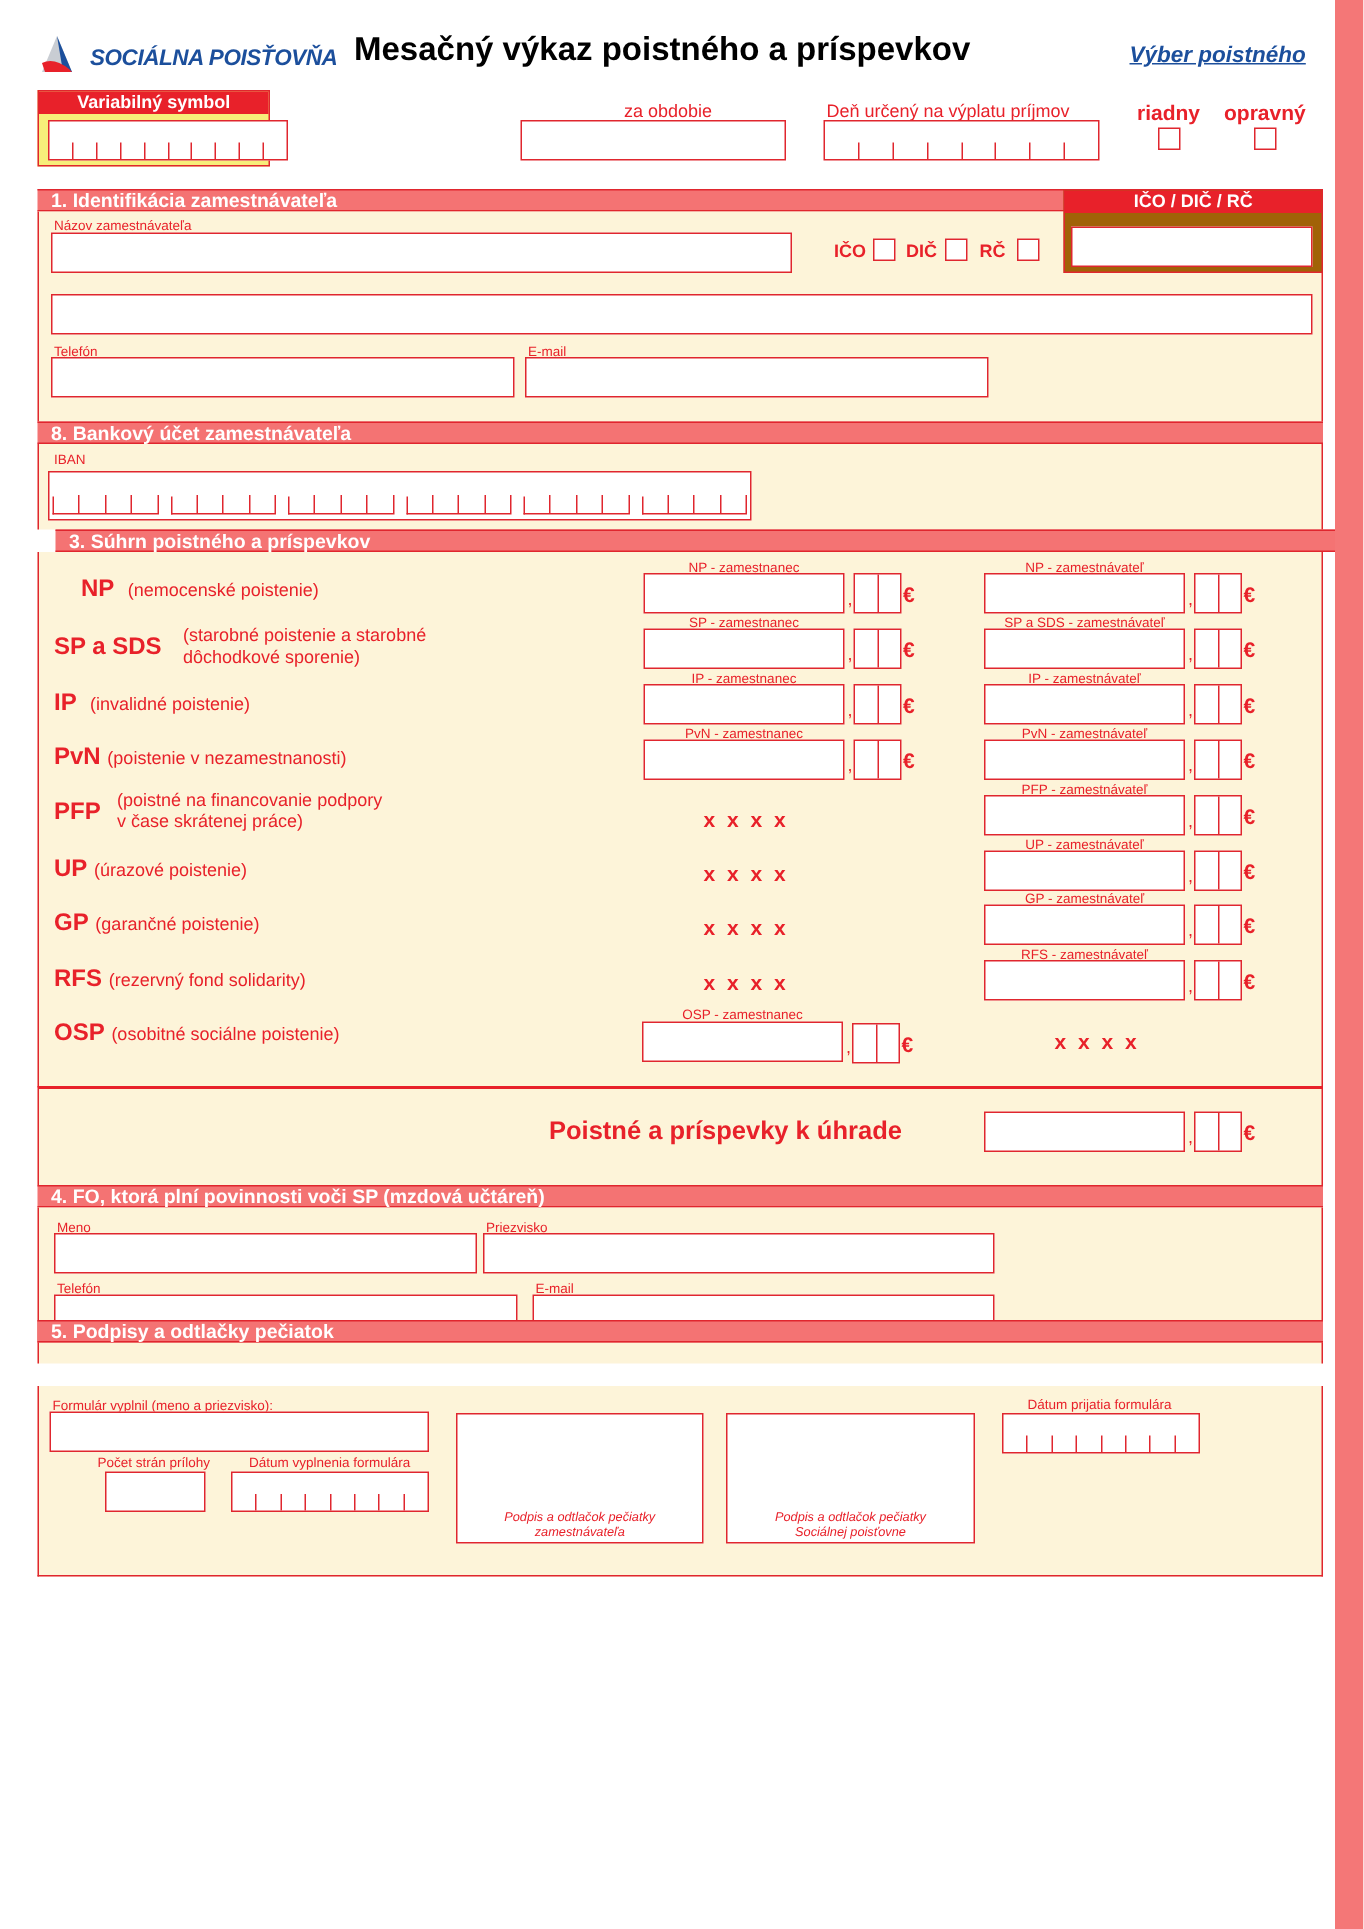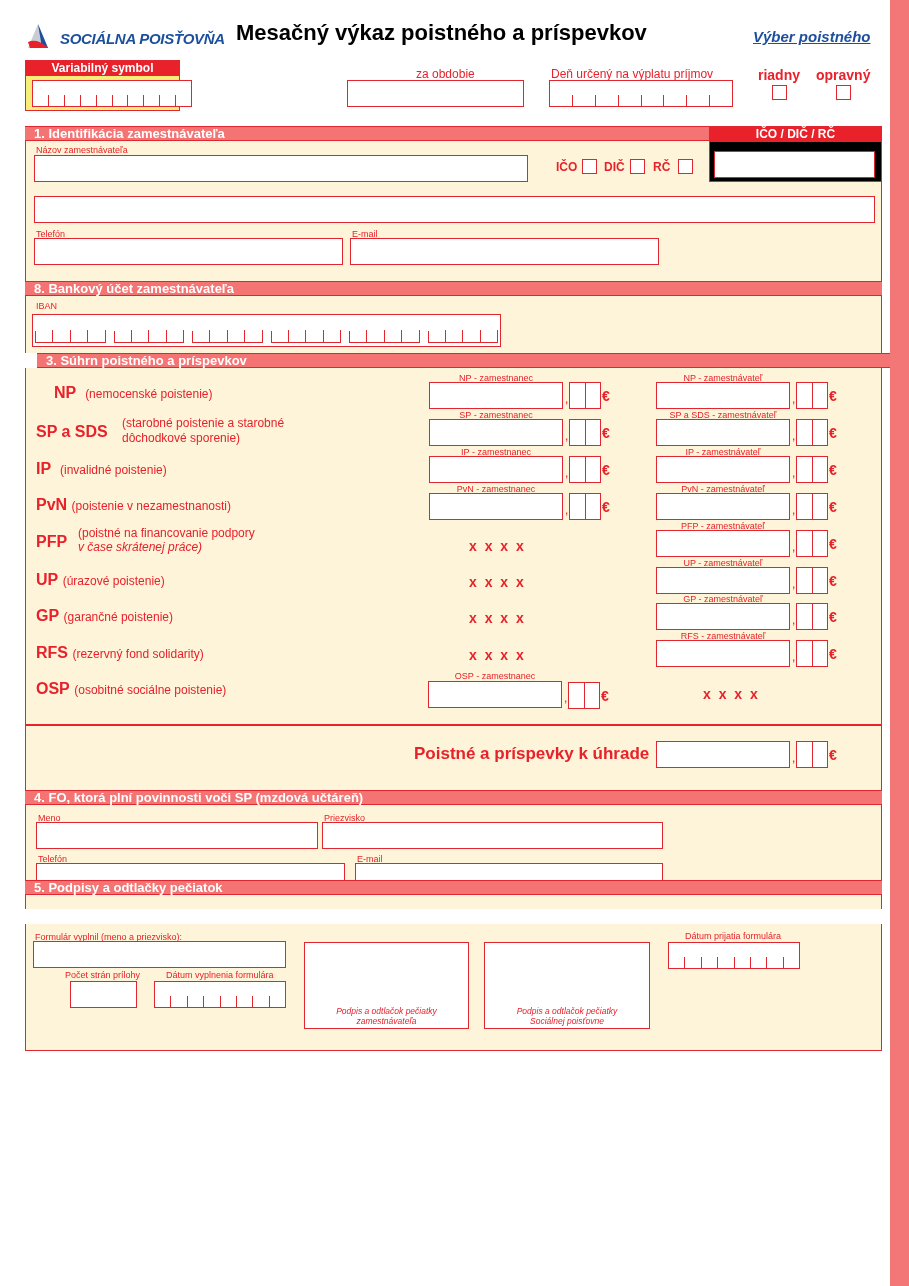--- a/index.html
+++ b/index.html
@@ -75,21 +75,21 @@
 </div>
 
 <div class="abs" style="left:758px;top:67px;font-size:14px;font-weight:bold;color:#e8212a;">riadny</div>
 <div class="chk" style="left:772px;top:85px;"></div>
 <div class="abs" style="left:816px;top:67px;font-size:14px;font-weight:bold;color:#e8212a;">opravný</div>
 <div class="chk" style="left:836px;top:85px;"></div>
 
 <div class="sec-head" style="top:126px;">1. Identifikácia zamestnávateľa</div>
 <div class="panel" style="top:141px;height:140px;"></div>
 
-<div class="abs" style="left:709px;top:126px;width:173px;height:56px;background:#000000;border:1px solid #e0262e;">
+<div class="abs" style="left:709px;top:126px;width:173px;height:56px;background:#a16207;border:1px solid #e0262e;">
   <div style="height:15px;background:#e8212a;color:#fff;font-weight:bold;font-size:12px;line-height:15px;text-align:center;">IČO / DIČ / RČ</div>
   <div class="box" style="left:4px;top:24px;width:161px;height:27px;"></div>
 </div>
 
 <div class="lbl-xs" style="left:36px;top:145px;">Názov zamestnávateľa</div>
 <div class="box" style="left:34px;top:155px;width:494px;height:27px;"></div>
 
 <span class="abs" style="left:556px;top:160px;font-size:12px;font-weight:bold;color:#e8212a;">IČO</span>
 <div class="chk" style="left:582px;top:159px;"></div>
 <span class="abs" style="left:604px;top:160px;font-size:12px;font-weight:bold;color:#e8212a;">DIČ</span>
@@ -167,21 +167,21 @@
 <div class="abs" style="left:36px;top:416px;white-space:nowrap;">
   <span class="abbr abs" style="left:0;top:7px;">SP a SDS</span>
   <span class="desc abs" style="left:86px;top:0;">(starobné poistenie a starobné</span>
   <span class="desc abs" style="left:86px;top:15px;">dôchodkové sporenie)</span>
 </div>
 <div class="abs" style="left:36px;top:460px;white-space:nowrap;"><span class="abbr">IP</span>&nbsp; <span class="desc">(invalidné poistenie)</span></div>
 <div class="abs" style="left:36px;top:496px;white-space:nowrap;"><span class="abbr">PvN</span> <span class="desc">(poistenie v nezamestnanosti)</span></div>
 <div class="abs" style="left:36px;top:526px;white-space:nowrap;">
   <span class="abbr abs" style="left:0;top:7px;">PFP</span>
   <span class="desc abs" style="left:42px;top:0;">(poistné na financovanie podpory</span>
-  <span class="desc abs" style="left:42px;top:14px;font-style:italic;">v čase skrátenej práce)</span>
+  <span class="desc abs" style="left:42px;top:14px;">v čase skrátenej práce)</span>
 </div>
 <div class="abs" style="left:36px;top:571px;white-space:nowrap;"><span class="abbr">UP</span> <span class="desc">(úrazové poistenie)</span></div>
 <div class="abs" style="left:36px;top:607px;white-space:nowrap;"><span class="abbr">GP</span> <span class="desc">(garančné poistenie)</span></div>
 <div class="abs" style="left:36px;top:644px;white-space:nowrap;"><span class="abbr">RFS</span> <span class="desc">(rezervný fond solidarity)</span></div>
 <div class="abs" style="left:36px;top:680px;white-space:nowrap;"><span class="abbr">OSP</span> <span class="desc">(osobitné sociálne poistenie)</span></div>
 
 <div class="field-lbl" style="left:429px;top:373px;width:134px;">NP - zamestnanec</div>
 <div class="box" style="left:429px;top:382px;width:134px;height:27px;"></div>
 <span class="comma" style="left:565px;top:392px;">,</span>
 <div class="cents" style="left:569px;top:382px;">
@@ -300,21 +300,21 @@
 <div class="cents" style="left:796px;top:640px;">
     <span></span>
     <span></span>
   </div>
 <span class="euro" style="left:829px;top:646px;">€</span>
 
 <span class="xxxx" style="left:703px;top:686px;">x x x x</span>
 
 <div class="abs" style="left:25px;top:724px;width:857px;height:2px;background:#e8212a;"></div>
 <div class="panel" style="top:726px;height:64px;"></div>
-<div class="abs" style="left:366px;top:744px;font-size:17px;font-weight:bold;color:#e8212a;white-space:nowrap;margin-left:48px;">Poistné a príspevky k úhrade</div>
+<div class="abs" style="left:366px;top:744px;font-size:17px;font-weight:bold;color:#e8212a;white-space:nowrap;">Poistné a príspevky k úhrade</div>
 <div class="box" style="left:656px;top:741px;width:134px;height:27px;"></div>
 <span class="comma" style="left:792px;top:751px;">,</span>
 <div class="cents" style="left:796px;top:741px;">
     <span></span>
     <span></span>
   </div>
 <span class="euro" style="left:829px;top:747px;">€</span>
 
 <div class="sec-head" style="top:790px;">4. FO, ktorá plní povinnosti voči SP (mzdová učtáreň)</div>
 <div class="panel" style="top:805px;height:104px;"></div>

